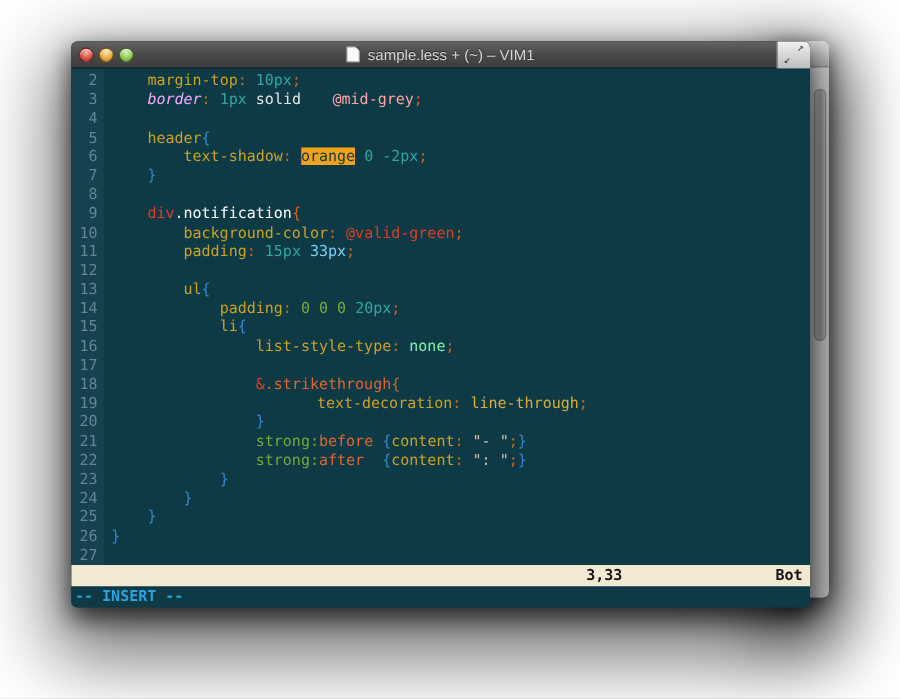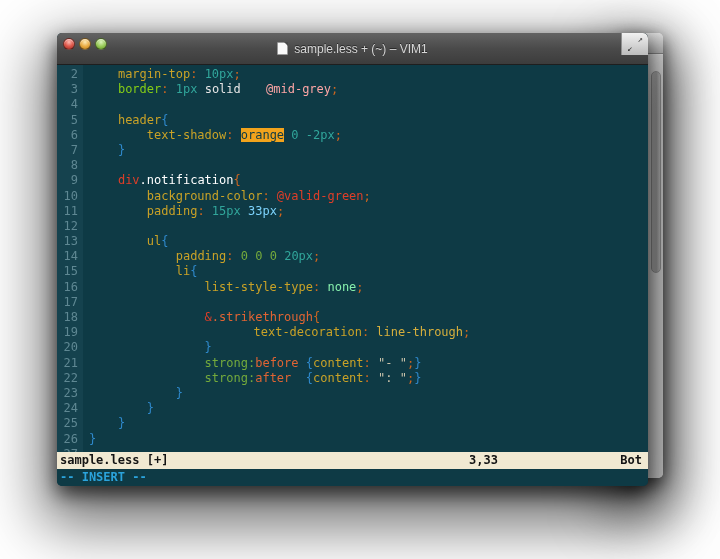--- a/index.html
+++ b/index.html
@@ -27,21 +27,21 @@
   }
 
   
   .vim-window {
     position:absolute; left:57px; top:33px; width:591px; height:453px;
     border-radius:5px; overflow:hidden; display:flex; flex-direction:column;
     box-shadow:0 25px 60px 15px rgba(0,0,0,0.55), 0 8px 20px rgba(0,0,0,0.7);
     background:#0e3a45;
   }
   .titlebar {
-    height:32px; flex:none; position:relative;
+    height:22px; flex:none; position:relative;
     background:linear-gradient(180deg,#636363,#4a4a4a 50%,#3c3c3c);
     border-bottom:1px solid #1e1e1e;
     display:flex; align-items:center; justify-content:center;
   }
   .lights { position:absolute; left:6px; top:5px; display:flex; gap:4px; }
   .light { width:12px; height:12px; border-radius:50%; border:1px solid rgba(0,0,0,0.45);
            box-shadow:inset 0 1px 1px rgba(255,255,255,0.6); }
   .light.red    { background:radial-gradient(circle at 50% 30%, #ffb9b0, #df584b 50%, #9c2a20); }
   .light.yellow { background:radial-gradient(circle at 50% 30%, #ffeab2, #e8a93e 55%, #b37a1c); }
   .light.green  { background:radial-gradient(circle at 50% 30%, #dbf3bc, #95c853 55%, #5e9226); }
@@ -111,21 +111,21 @@
     </div>
   </div>
 
   <div class="editor" id="editor">
       <div class="line">
         <span class="ln">2</span>
         <span class="code"><span>    </span><span style="color: rgb(201, 162, 39);">margin-top</span><span style="color: rgb(207, 102, 31);">:</span><span> </span><span style="color: rgb(49, 166, 155);">10px</span><span style="color: rgb(207, 102, 31);">;</span></span>
       </div>
       <div class="line">
         <span class="ln">3</span>
-        <span class="code"><span>    </span><span style="color: #84cc16;">border</span><span style="color: rgb(207, 102, 31);">:</span><span> </span><span style="color: rgb(49, 166, 155);">1px</span><span> </span><span style="color: #e5e5e5;">solid</span><span> </span><span style="color: #fca5a5; padding-left: 18px;">@mid-grey</span><span style="color: rgb(207, 102, 31);">;</span></span>
+        <span class="code"><span>    </span><span style="color: #f0abfc; font-style: italic;">border</span><span style="color: rgb(207, 102, 31);">:</span><span> </span><span style="color: rgb(49, 166, 155);">1px</span><span> </span><span style="color: #e5e5e5;">solid</span><span> </span><span style="color: #fca5a5; padding-left: 18px;">@mid-grey</span><span style="color: rgb(207, 102, 31);">;</span></span>
       </div>
       <div class="line">
         <span class="ln">4</span>
         <span class="code"></span>
       </div>
       <div class="line">
         <span class="ln">5</span>
         <span class="code"><span>    </span><span style="color: rgb(201, 162, 39);">header</span><span style="color: rgb(47, 137, 204);">{</span></span>
       </div>
       <div class="line">
@@ -212,19 +212,18 @@
         <span class="ln">26</span>
         <span class="code"><span style="color: rgb(47, 137, 204);">}</span></span>
       </div>
       <div class="line">
         <span class="ln">27</span>
         <span class="code"></span>
       </div>
     </div>
 
   <div class="statusbar">
-    <span class="status-file">sample.less [+]</span>
     <span class="status-ruler">3,33</span>
     <span class="status-pos">Bot</span>
   </div>
 
   <div class="modeline">-- INSERT --</div>
 </div>
 
 </body></html>

